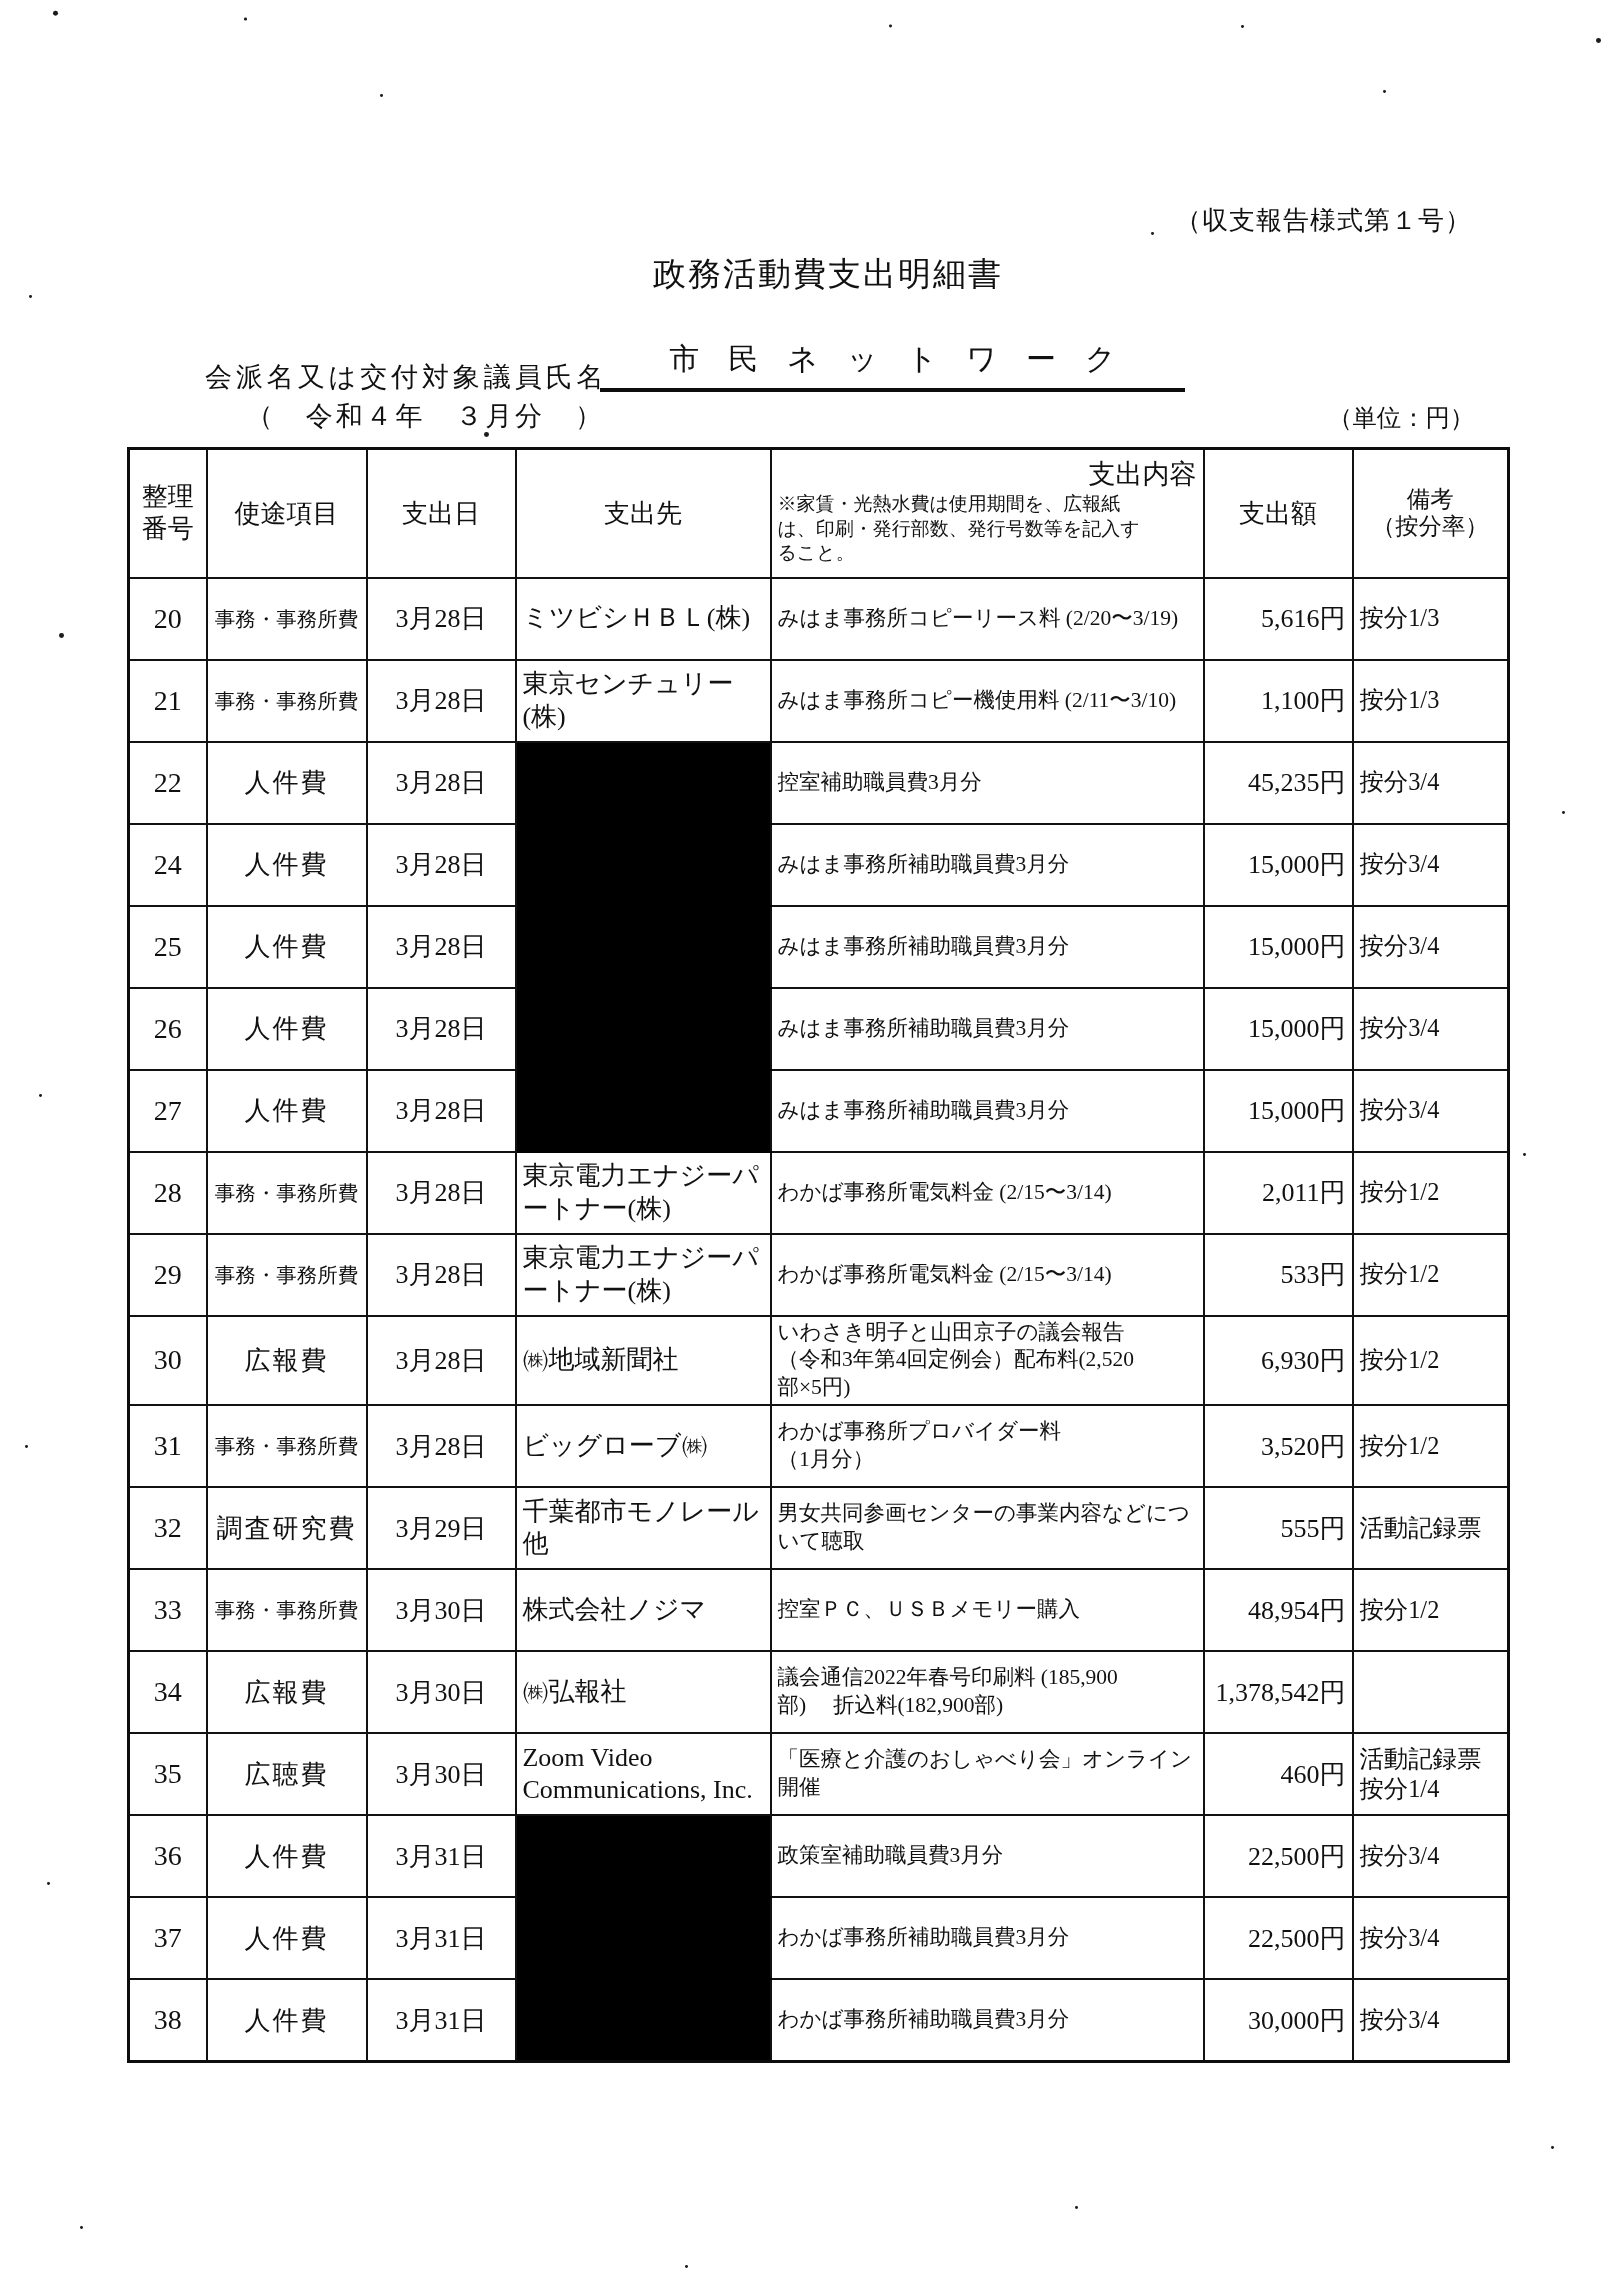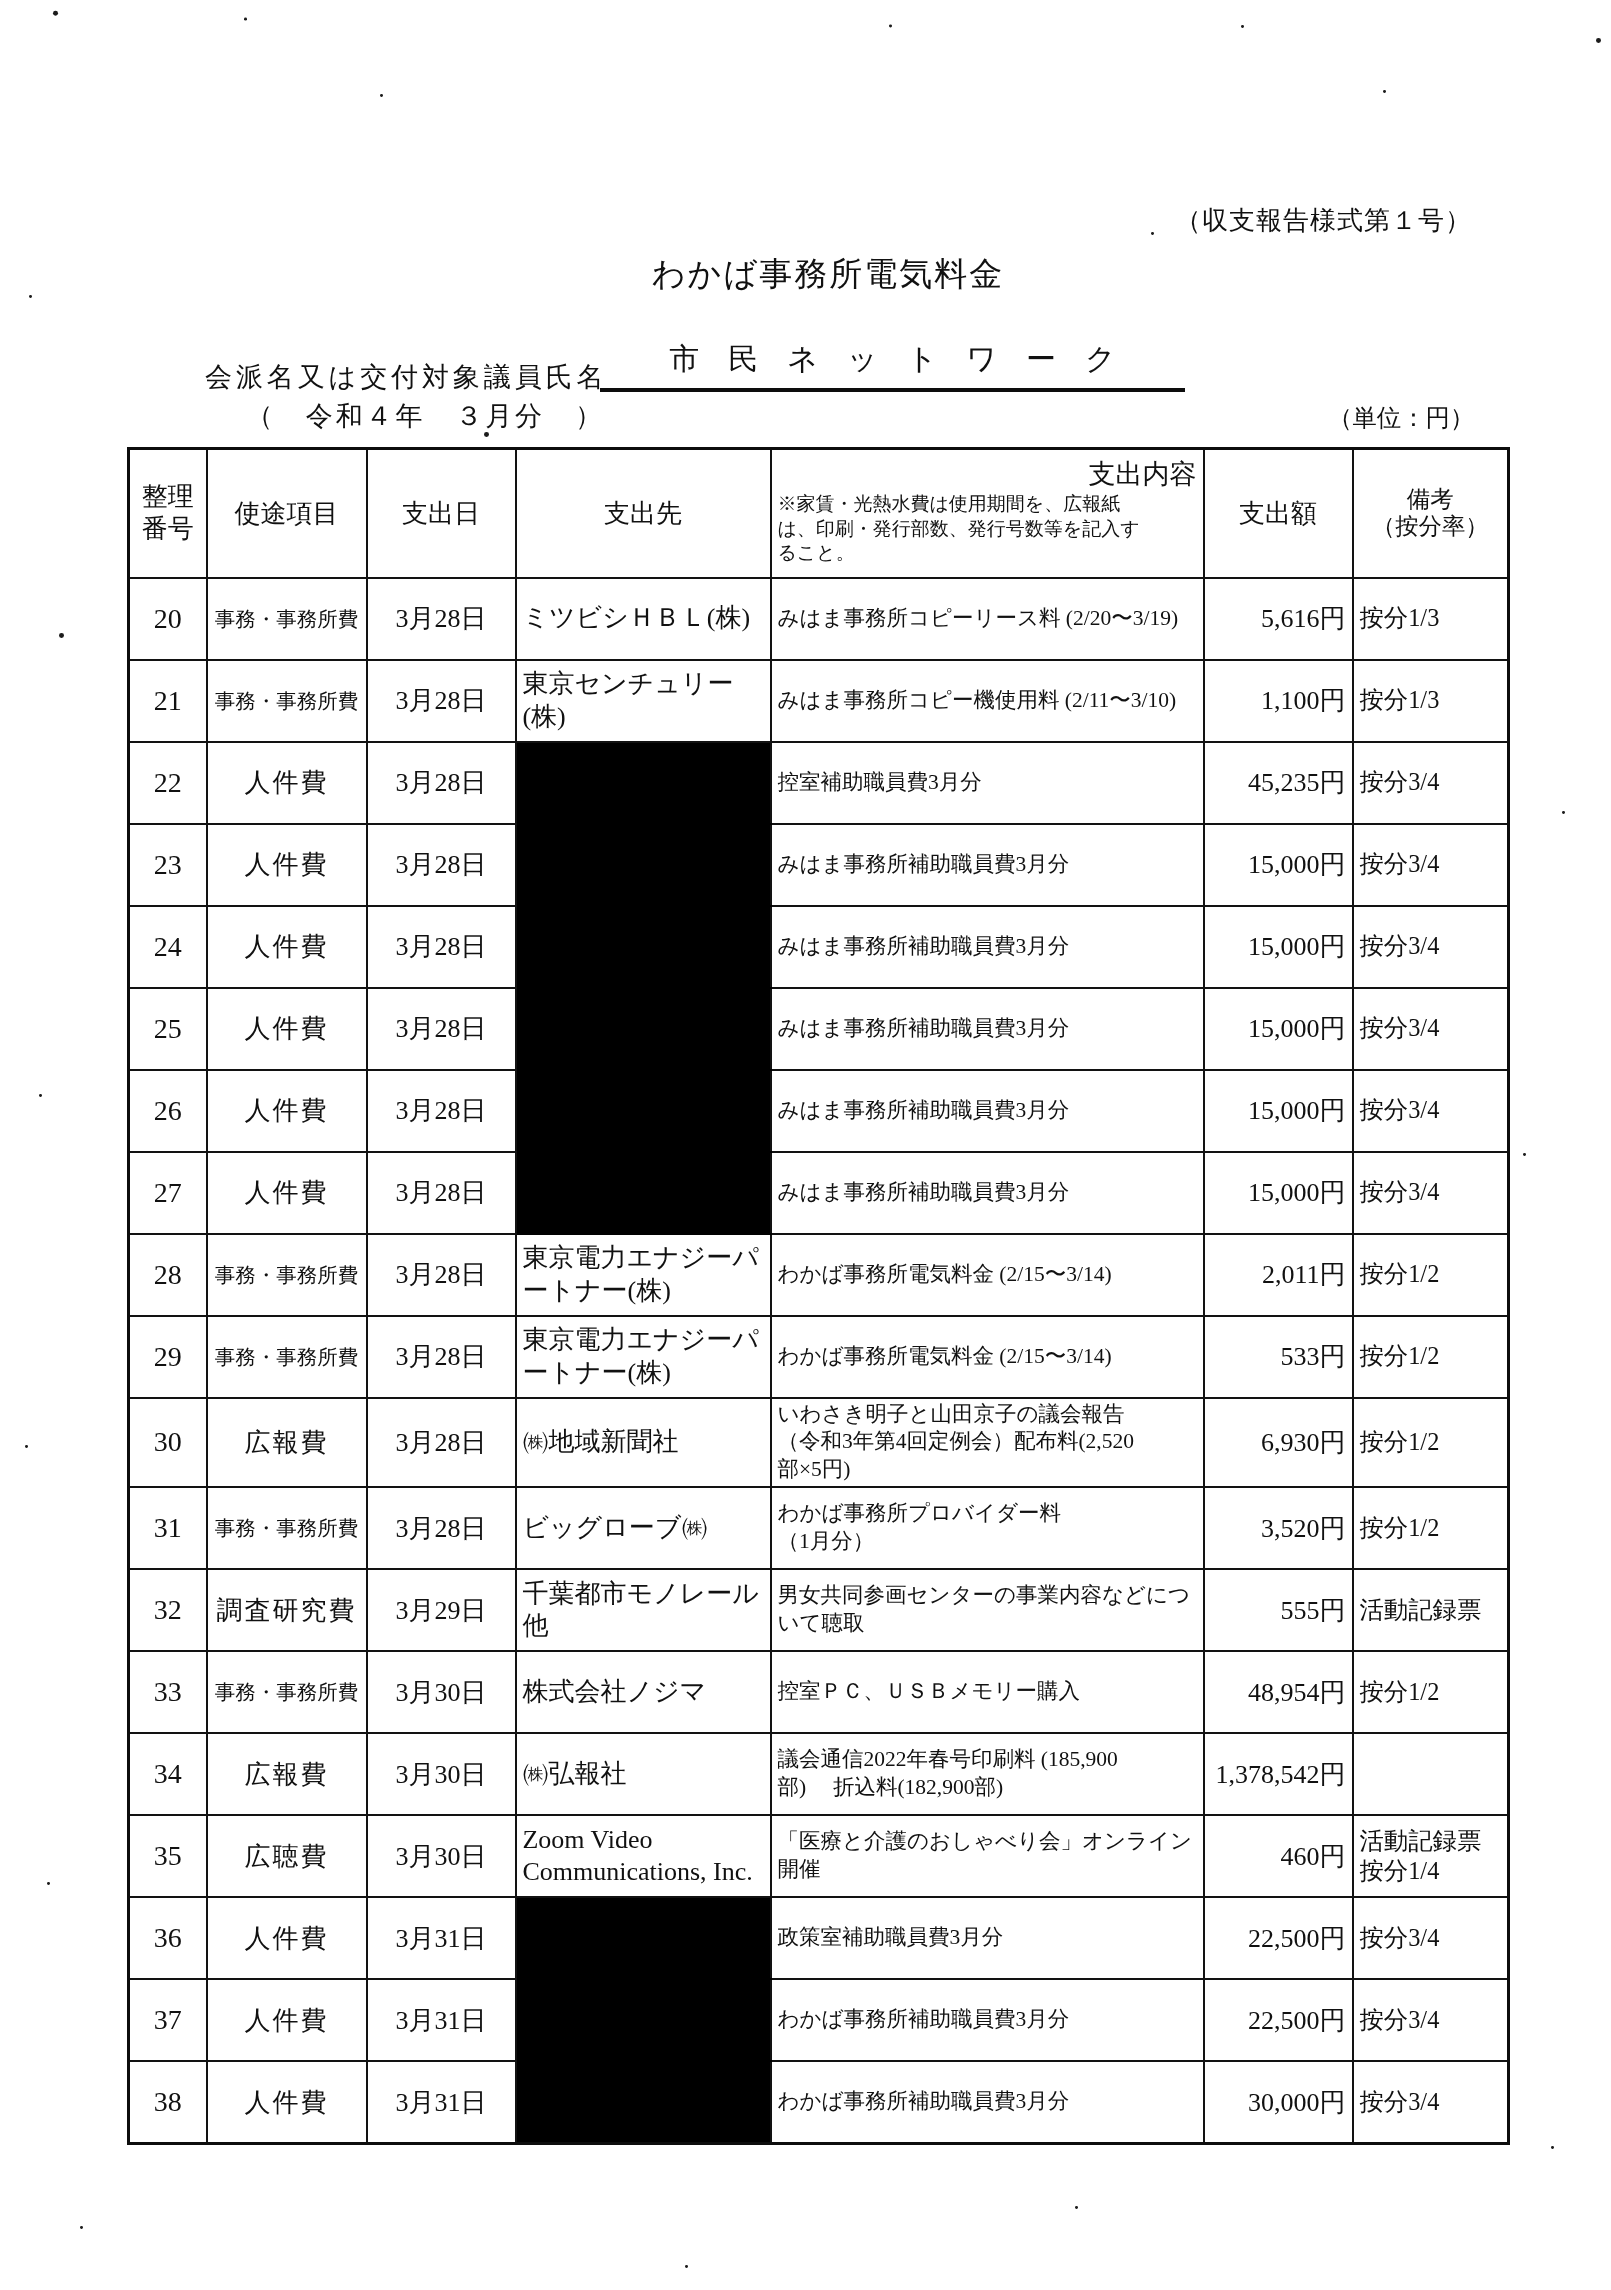--- a/index.html
+++ b/index.html
@@ -84,21 +84,21 @@
 </style>
 </head>
 <body>
 
 <div class="page">
 
   <div class="speck"></div>
 
   <div class="form-note">（収支報告様式第１号）</div>
 
-  <div class="doc-title">わかば事務所電気料金</div>
+  <div class="doc-title">政務活動費支出明細書</div>
 
   <div class="faction-label">会派名又は交付対象議員氏名</div>
 
   <div class="faction-name">市民ネットワーク</div>
 
   <div class="period">（　令和４年　３月分　）</div>
 
   <div class="unit-note">（単位：円）</div>
 
   <table class="expense">
@@ -156,29 +156,20 @@
     <tr>
       <td class="c-no">22</td>
       <td class="c-cat big">人件費</td>
       <td class="c-date">3月28日</td>
       <td class="c-payee redacted"></td>
       <td class="c-detail">控室補助職員費3月分</td>
       <td class="c-amount">45,235円</td>
       <td class="c-remarks">按分3/4</td>
     </tr>
 
-    <tr>
-      <td class="c-no">23</td>
-      <td class="c-cat big">人件費</td>
-      <td class="c-date">3月28日</td>
-      <td class="c-payee redacted"></td>
-      <td class="c-detail">みはま事務所補助職員費3月分</td>
-      <td class="c-amount">15,000円</td>
-      <td class="c-remarks">按分3/4</td>
-    </tr>
 
     <tr>
       <td class="c-no">24</td>
       <td class="c-cat big">人件費</td>
       <td class="c-date">3月28日</td>
       <td class="c-payee redacted"></td>
       <td class="c-detail">みはま事務所補助職員費3月分</td>
       <td class="c-amount">15,000円</td>
       <td class="c-remarks">按分3/4</td>
     </tr>

